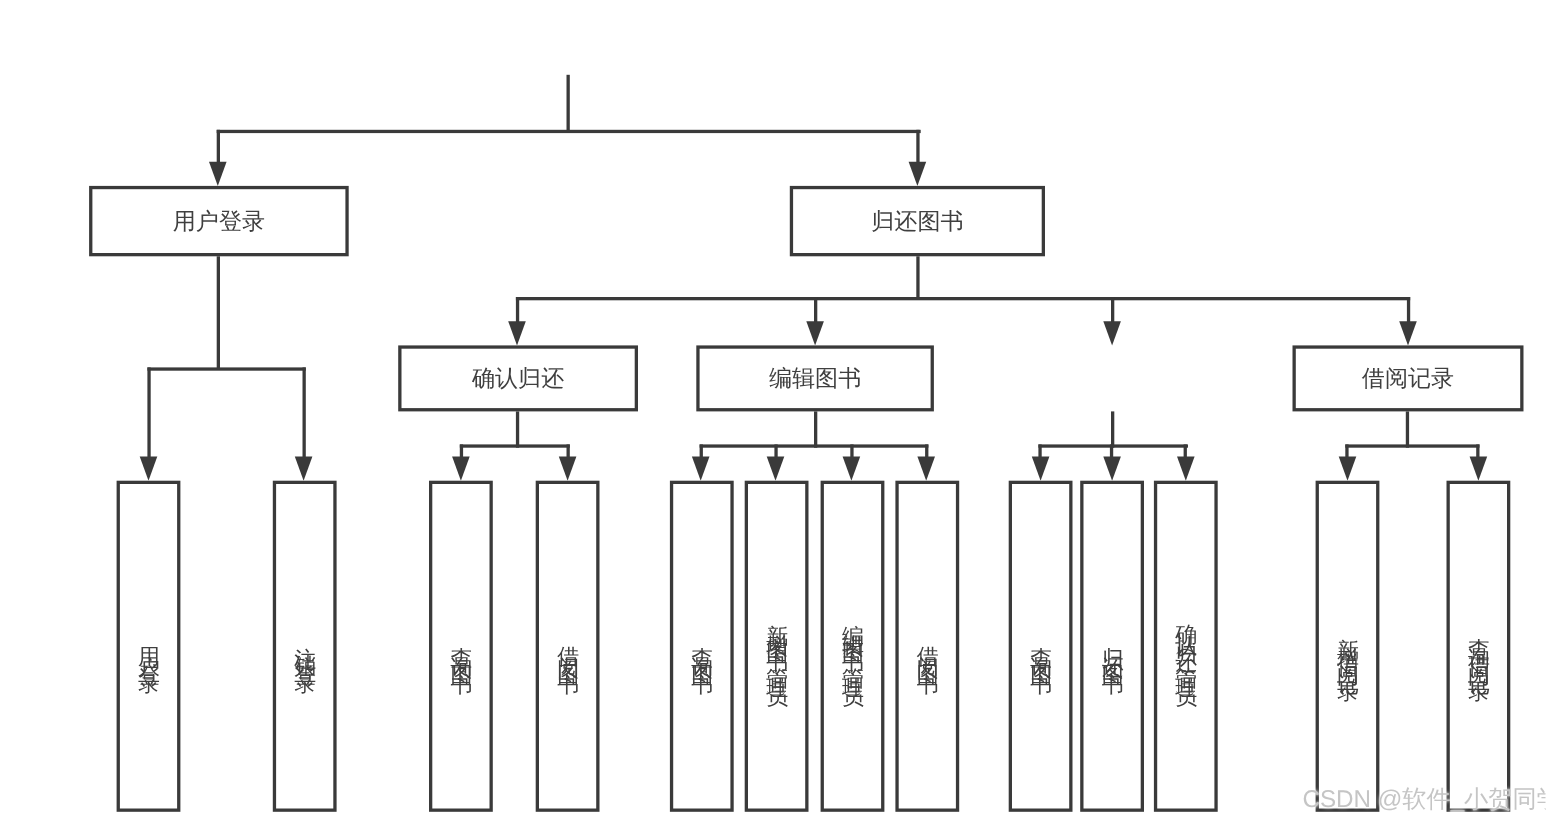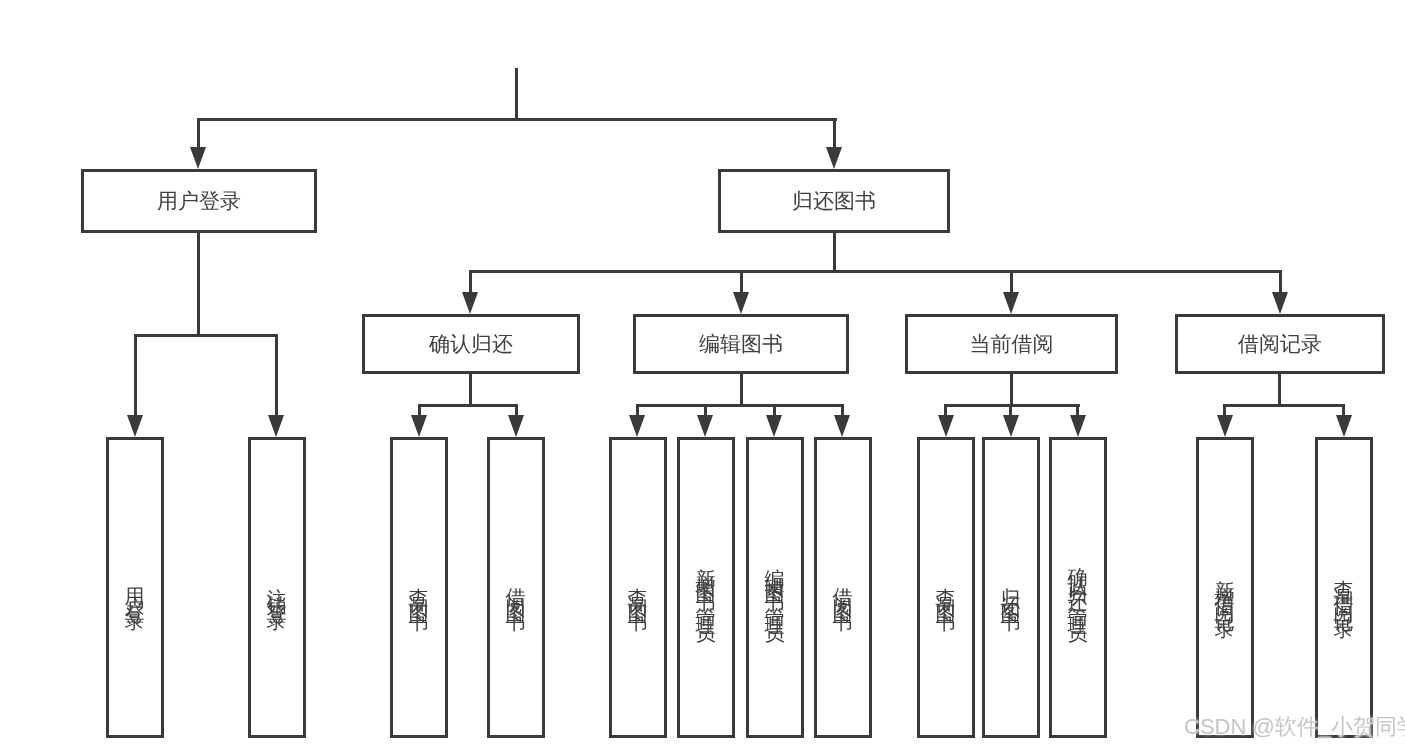--- a/index.html
+++ b/index.html
@@ -98,23 +98,20 @@
   <div class="arrow" style="left:733px;top:292px"></div>
   <div class="arrow" style="left:1003px;top:292px"></div>
   <div class="arrow" style="left:1272px;top:292px"></div>
 
   <div class="node mid-node" style="left:362px;top:314px;width:218px;height:60px">
     <span class="label">确认归还</span>
   </div>
   <div class="node mid-node" style="left:633px;top:314px;width:216px;height:60px">
     <span class="label">编辑图书</span>
   </div>
-  <div class="node mid-node" style="left:905px;top:314px;width:213px;height:60px">
-    <span class="label">当前借阅</span>
-  </div>
   <div class="node mid-node" style="left:1175px;top:314px;width:210px;height:60px">
     <span class="label">借阅记录</span>
   </div>
 
   <div class="line" style="left:469px;top:374px;width:3px;height:33px"></div>
   <div class="line" style="left:418px;top:404px;width:100px;height:3px"></div>
   <div class="line" style="left:418px;top:404px;width:3px;height:13px"></div>
   <div class="line" style="left:515px;top:404px;width:3px;height:13px"></div>
   <div class="arrow" style="left:411px;top:415px"></div>
   <div class="arrow" style="left:508px;top:415px"></div>

